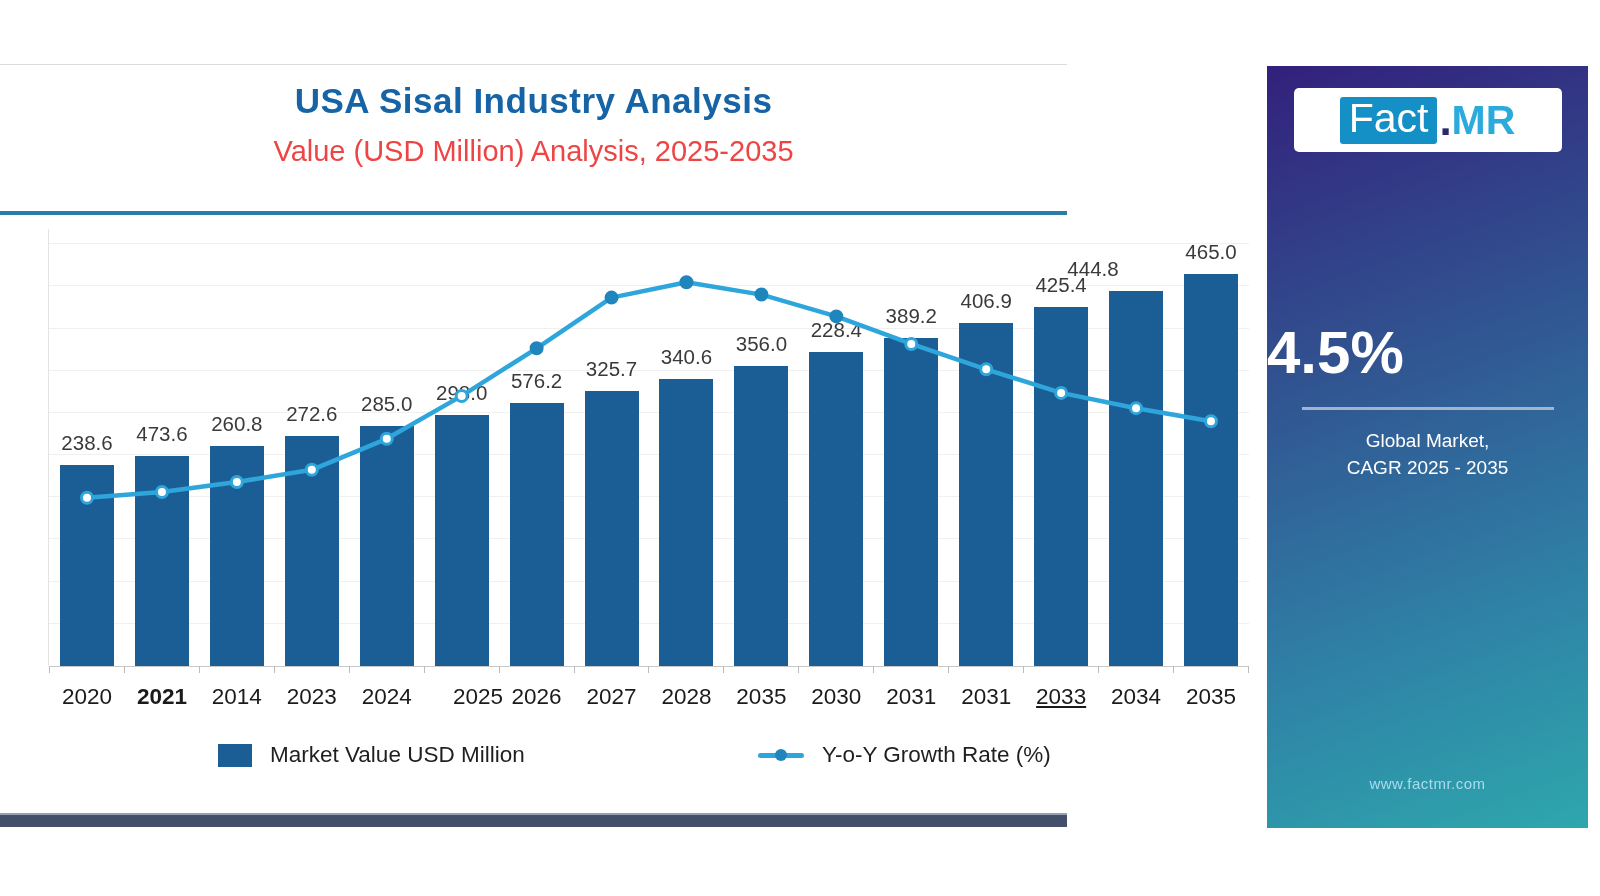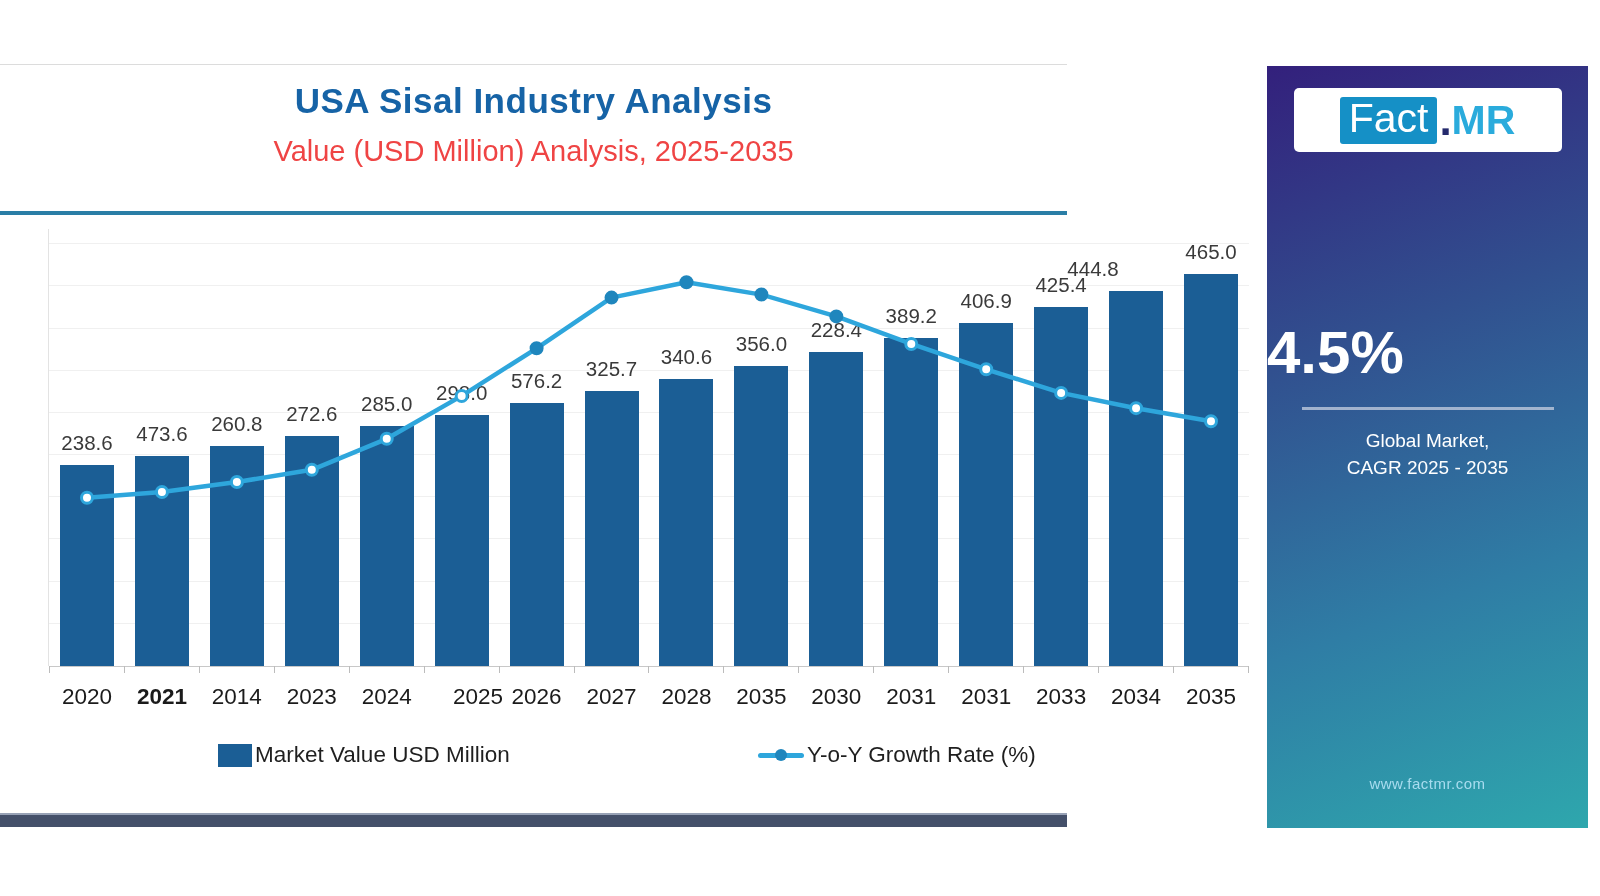--- a/index.html
+++ b/index.html
@@ -19,21 +19,21 @@
   .gridline{position:absolute;left:0;width:100%;height:1px;background:#f0f0f0;}
   .bar{position:absolute;bottom:0;width:54px;}
   .bar-label{position:absolute;transform:translateX(-50%);font-size:20.5px;color:#3a3a3a;
              font-weight:500;white-space:nowrap;}
   .axis{position:absolute;left:0;bottom:-1px;width:100%;height:1px;background:#c8c8c8;}
   .tick{position:absolute;top:0;width:1px;height:7px;background:#bcbcbc;}
   .xlabel{position:absolute;top:455px;transform:translateX(-50%);font-size:22.5px;
           color:#1b1b1b;font-weight:500;white-space:nowrap;}
   svg.lineplot{position:absolute;left:0;top:0;overflow:visible;}
   
-  .legend-item{position:absolute;top:677px;display:flex;align-items:center;gap:3px;
+  .legend-item{position:absolute;top:677px;display:flex;align-items:center;gap:18px;
                font-size:22.5px;color:#1f1f1f;}
   .swatch{display:inline-block;width:34px;height:23px;background:#1b5e95;}
   .line-swatch{position:relative;display:inline-block;width:46px;height:5px;
                background:#2ea6dc;border-radius:3px;}
   .line-swatch .dot{position:absolute;left:50%;top:50%;width:12px;height:12px;
                     transform:translate(-50%,-50%);border-radius:50%;background:#1f86bd;}
   
   .bottom-strip{position:absolute;left:0;bottom:0;width:100%;height:12px;background:#44506a;
                 border-top:2px solid #98a2b6;}
   
@@ -110,21 +110,21 @@
         <div class="bar-label" style="left: 787.33px; bottom: 323.999px;">228.4</div>
         <div class="xlabel" style="left: 787.33px;">2030</div>
         <div class="bar" style="left: 835.263px; height: 328.341px; background: rgb(27, 94, 149);"></div>
         <div class="bar-label" style="left: 862.263px; bottom: 338.341px;">389.2</div>
         <div class="xlabel" style="left: 862.263px;">2031</div>
         <div class="bar" style="left: 910.196px; height: 343.273px; background: rgb(27, 94, 149);"></div>
         <div class="bar-label" style="left: 937.196px; bottom: 353.273px;">406.9</div>
         <div class="xlabel" style="left: 937.196px;">2031</div>
         <div class="bar" style="left: 985.129px; height: 358.88px; background: rgb(27, 94, 149);"></div>
         <div class="bar-label" style="left: 1012.13px; bottom: 368.88px;">425.4</div>
-        <div class="xlabel" style="left: 1012.13px;">2033</div>
+        <div class="xlabel" style="left: 1012.13px; text-decoration: underline;">2033</div>
         <div class="bar" style="left: 1060.06px; height: 375.246px; background: rgb(27, 94, 149);"></div>
         <div class="bar-label" style="left: 1044px; bottom: 385.246px;">444.8</div>
         <div class="xlabel" style="left: 1087.06px;">2034</div>
         <div class="bar" style="left: 1134.99px; height: 392.288px; background: rgb(27, 94, 149);"></div>
         <div class="bar-label" style="left: 1161.99px; bottom: 402.288px;">465.0</div>
         <div class="xlabel" style="left: 1161.99px;">2035</div>
         <div class="axis"></div>
         <div class="tick" style="left: 0px; top: 437px; position: absolute;"></div>
         <div class="tick" style="left: 75px; top: 437px; position: absolute;"></div>
         <div class="tick" style="left: 150px; top: 437px; position: absolute;"></div>

